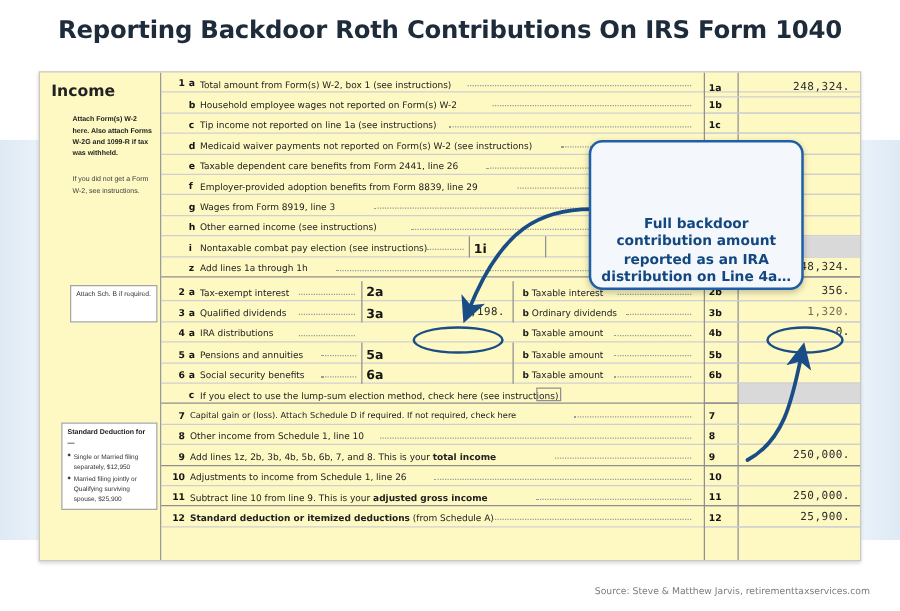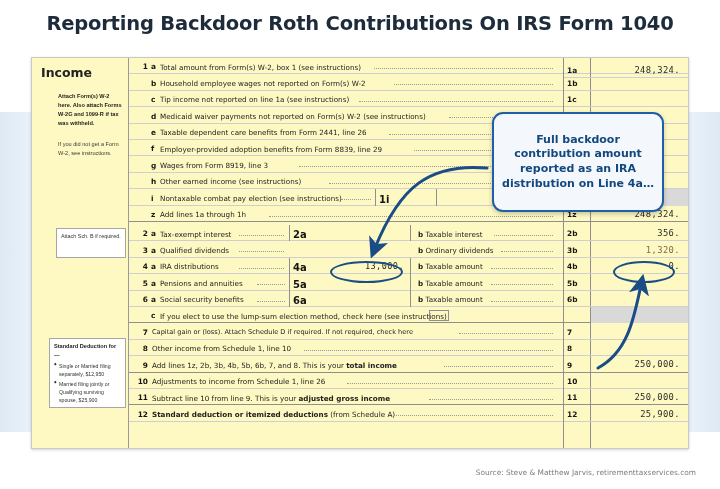--- a/index.html
+++ b/index.html
@@ -178,21 +178,21 @@
     border-radius: 11px;
     box-shadow: 0 2px 5px rgba(0,0,0,.22);
     text-align: center;
     color: #12477f;
     font-weight: bold;
     font-family: "DejaVu Sans", sans-serif;
     z-index: 40;
     display: flex; align-items: center; justify-content: center;
   }
   .callout .ctext { font-size: 11px; line-height: 1.33; padding: 0 6px; }
-  #callout-1 { left: 492px; top: 112px; width: 172px; height: 100px; }
+  #callout-1 { left: 471px; top: 112px; width: 172px; height: 120px; align-items: flex-end; }
   #callout-2 { left: 492px; top: 327px; width: 124px; height: 100px; }
 
   #arrows { position: absolute; left: 0; top: 0; width: 720px; height: 489px; z-index: 35; pointer-events: none; }
 
   
   .circ {
     position: absolute;
     border: 2.6px solid #1a4d86;
     border-radius: 50%;
     z-index: 38;
@@ -308,34 +308,34 @@
         <span class="bdesc" style="left:289px">
           <b>b</b>&nbsp;<span>Taxable interest</span>
         </span>
         <span class="dots" style="left:365px; right:135px;"></span>
       </div>
       <div class="row" style="top:183.4px">
         <span class="lineno">3</span>
         <span class="letter">a</span>
         <span class="desc">Qualified dividends</span>
         <span class="dots" style="left:110px; width:45px;"></span>
+        <span class="cellbox" style="left:160px; width:122px;">
+          <span class="cl">3a</span>
+          <span class="cellval">1,198.</span>
+        </span>
         <span class="bdesc" style="left:289px">
           <b>b</b>&nbsp;<span>Ordinary dividends</span>
         </span>
         <span class="dots" style="left:372px; right:135px;"></span>
       </div>
       <div class="row" style="top:199.8px">
         <span class="lineno">4</span>
         <span class="letter">a</span>
         <span class="desc">IRA distributions</span>
         <span class="dots" style="left:110px; width:45px;"></span>
-        <span class="cellbox" style="left:160px; width:122px;">
-          <span class="cl">4a</span>
-          <span class="cellval">13,000.</span>
-        </span>
         <span class="bdesc" style="left:289px">
           <b>b</b>&nbsp;<span>Taxable amount</span>
         </span>
         <span class="dots" style="left:362px; right:135px;"></span>
       </div>
       <div class="row" style="top:216.2px">
         <span class="lineno">5</span>
         <span class="letter">a</span>
         <span class="desc">Pensions and annuities</span>
         <span class="dots" style="left:128px; width:28px;"></span>

